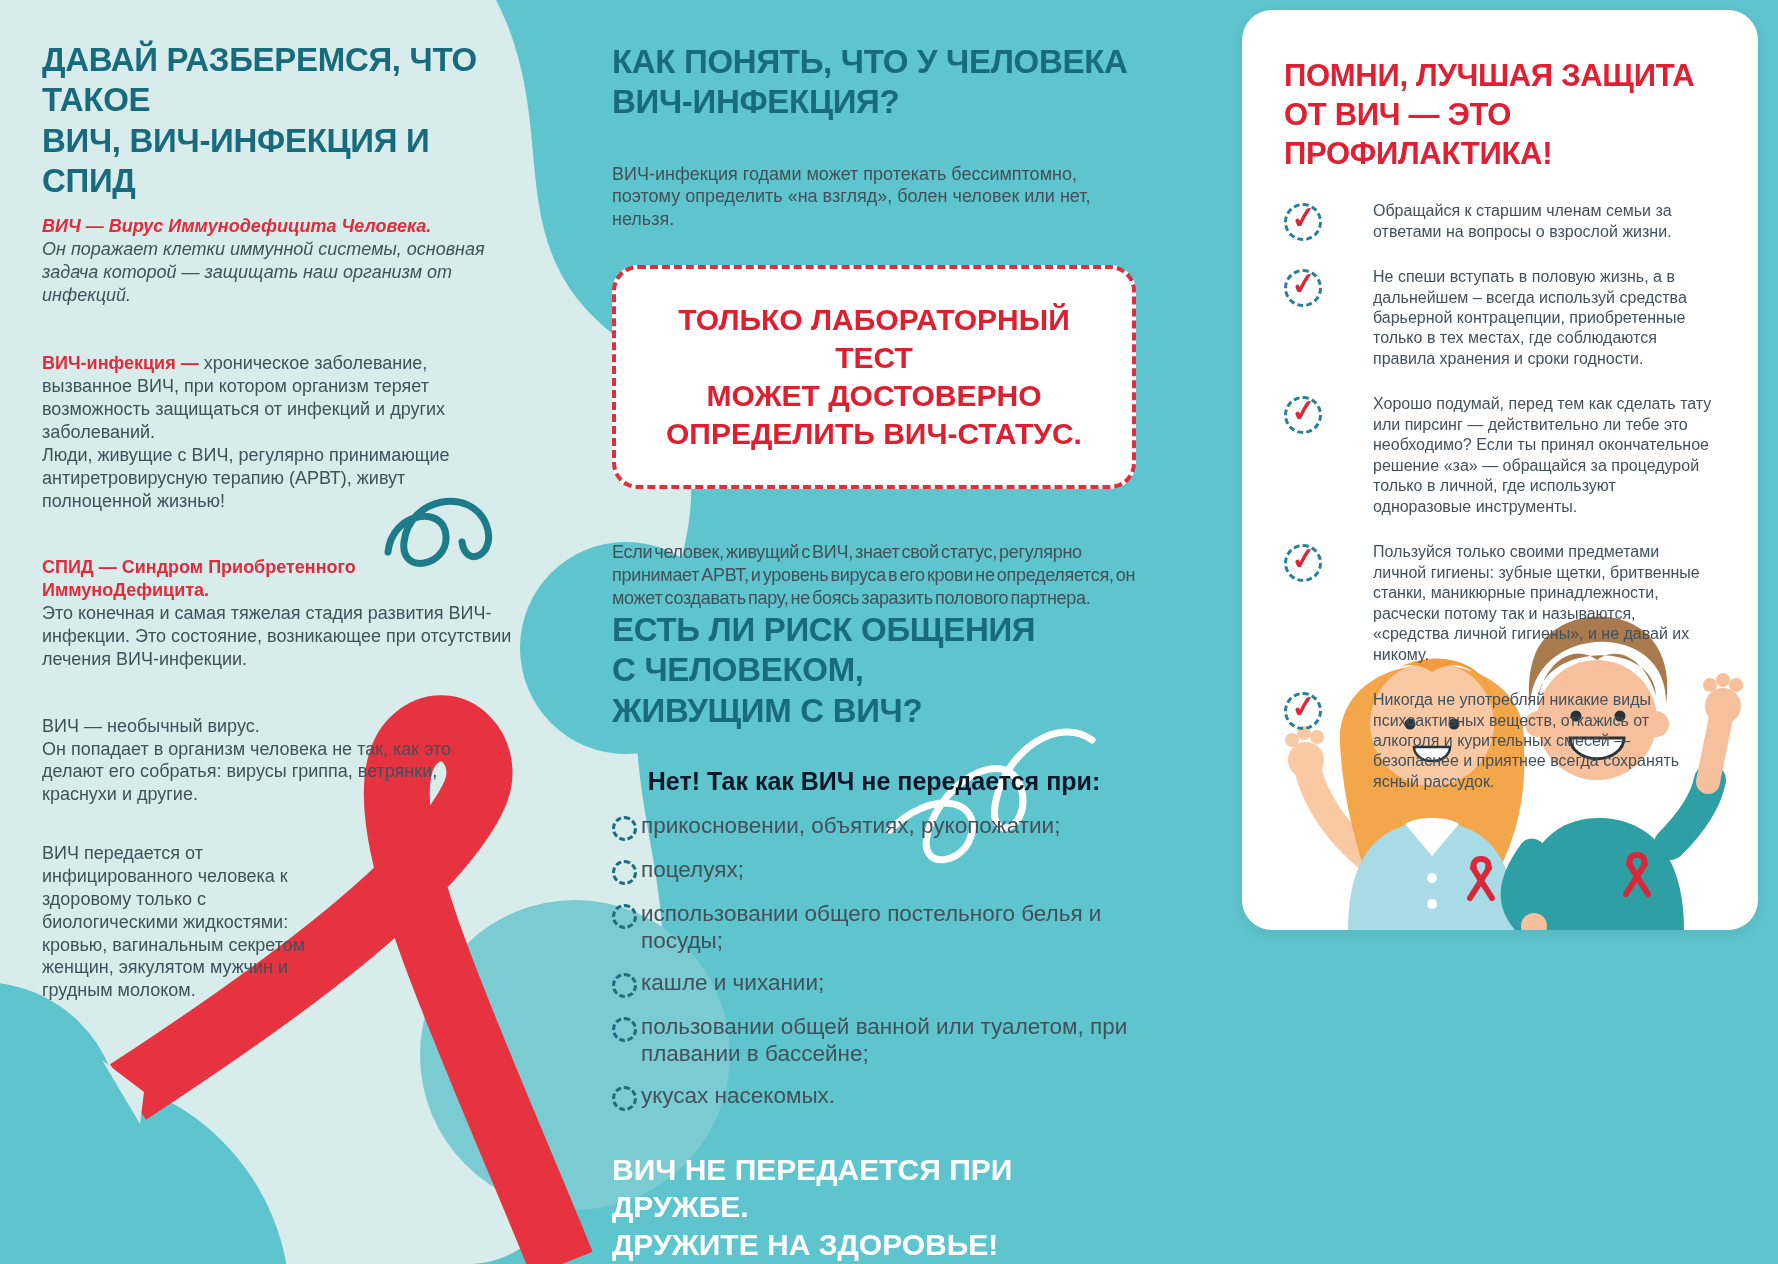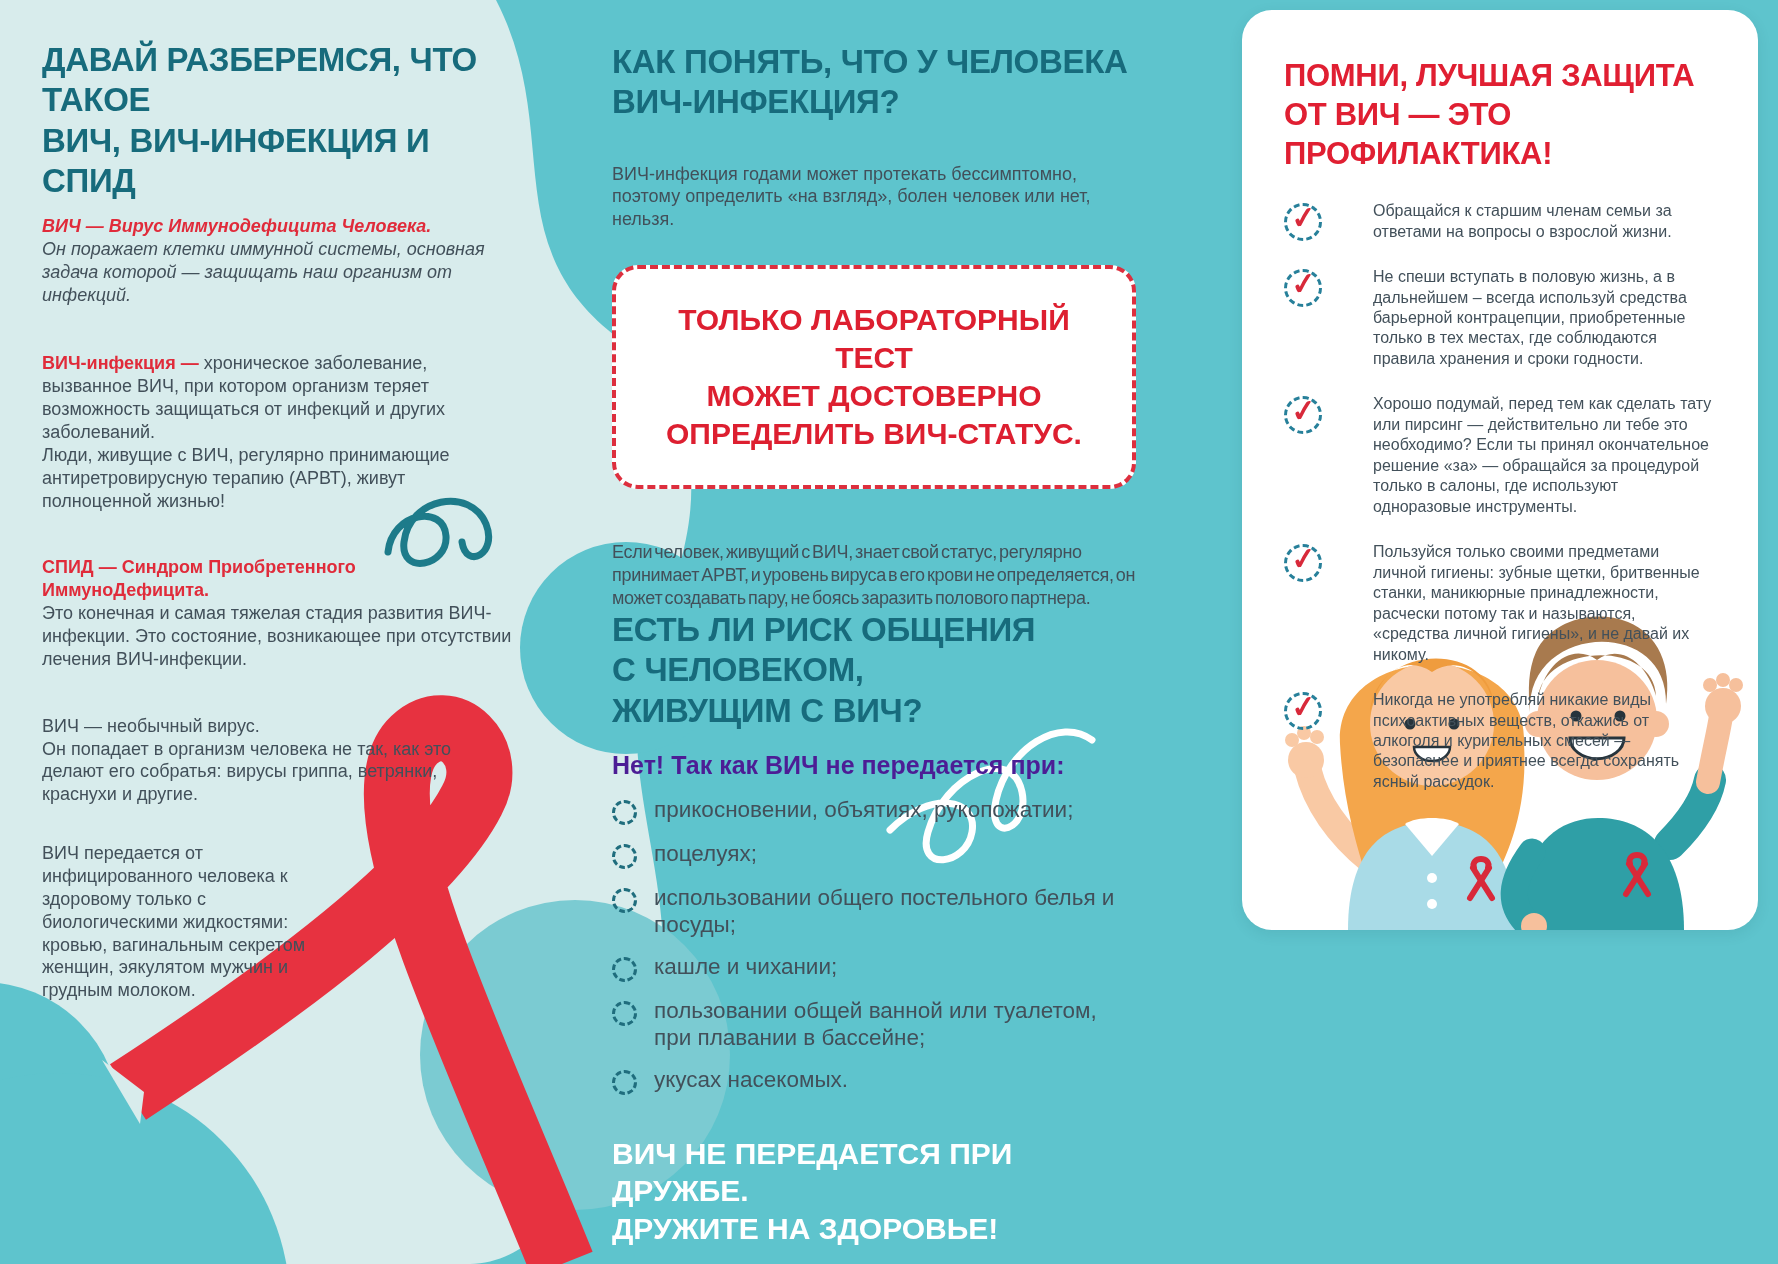--- a/index.html
+++ b/index.html
@@ -31,23 +31,23 @@
   .mid-intro{margin-top:40px;}
   .callout{
     margin-top:34px;border:4px dashed #dd2f3e;border-radius:26px;
     background:#ffffff;padding:32px 24px;text-align:center;
   }
   .callout-text{
     color:#dd1f30;font-weight:700;font-size:30px;line-height:1.27;margin:0;
   }
   .mid-para{margin-top:52px;letter-spacing:-0.3px;word-spacing:-2.5px;}
   .mid-h2{margin-top:56px;}
-  .mid-no{margin-top:20px;font-size:25px;font-weight:700;color:#4c1d95;margin-bottom:0;}
+  .mid-no{margin-top:36px;font-size:25px;font-weight:700;color:#0f172a;margin-bottom:0;text-align:center;}
   .mid-list{margin-top:16px;}
-  .mid-item{display:flex;gap:17px;margin-top:15px;}
+  .mid-item{display:flex;gap:4px;margin-top:15px;}
   .dash-circle{
     flex:0 0 auto;width:19px;height:19px;margin-top:4px;
     border:3px dashed #1f6d7d;border-radius:50%;
   }
   .mid-item-text{font-size:22.5px;line-height:1.2;color:#42505a;}
   .mid-footer{
     margin-top:40px;color:#ffffff;font-weight:700;font-size:30px;line-height:1.25;
   }
 
   
@@ -199,21 +199,21 @@
           <span class="check">
             <span class="mark">✓</span>
           </span>
           <span class="card-item-text">Не спеши вступать в половую жизнь, а в дальнейшем – всегда используй средства барьерной контрацепции, приобретенные только в тех местах, где соблюдаются правила хранения и сроки годности.</span>
         </div>
 
         <div class="card-item">
           <span class="check">
             <span class="mark">✓</span>
           </span>
-          <span class="card-item-text">Хорошо подумай, перед тем как сделать тату или пирсинг — действительно ли тебе это необходимо? Если ты принял окончательное решение «за» — обращайся за процедурой только в салоны, где используют одноразовые инструменты.</span>
+          <span class="card-item-text">Хорошо подумай, перед тем как сделать тату или пирсинг — действительно ли тебе это необходимо? Если ты принял окончательное решение «за» — обращайся за процедурой только в личной, где используют одноразовые инструменты.</span>
         </div>
 
         <div class="card-item">
           <span class="check">
             <span class="mark">✓</span>
           </span>
           <span class="card-item-text">Пользуйся только своими предметами личной гигиены: зубные щетки, бритвенные станки, маникюрные принадлежности, расчески потому так и называются, «средства личной гигиены», и не давай их никому.</span>
         </div>
 
         <div class="card-item">

